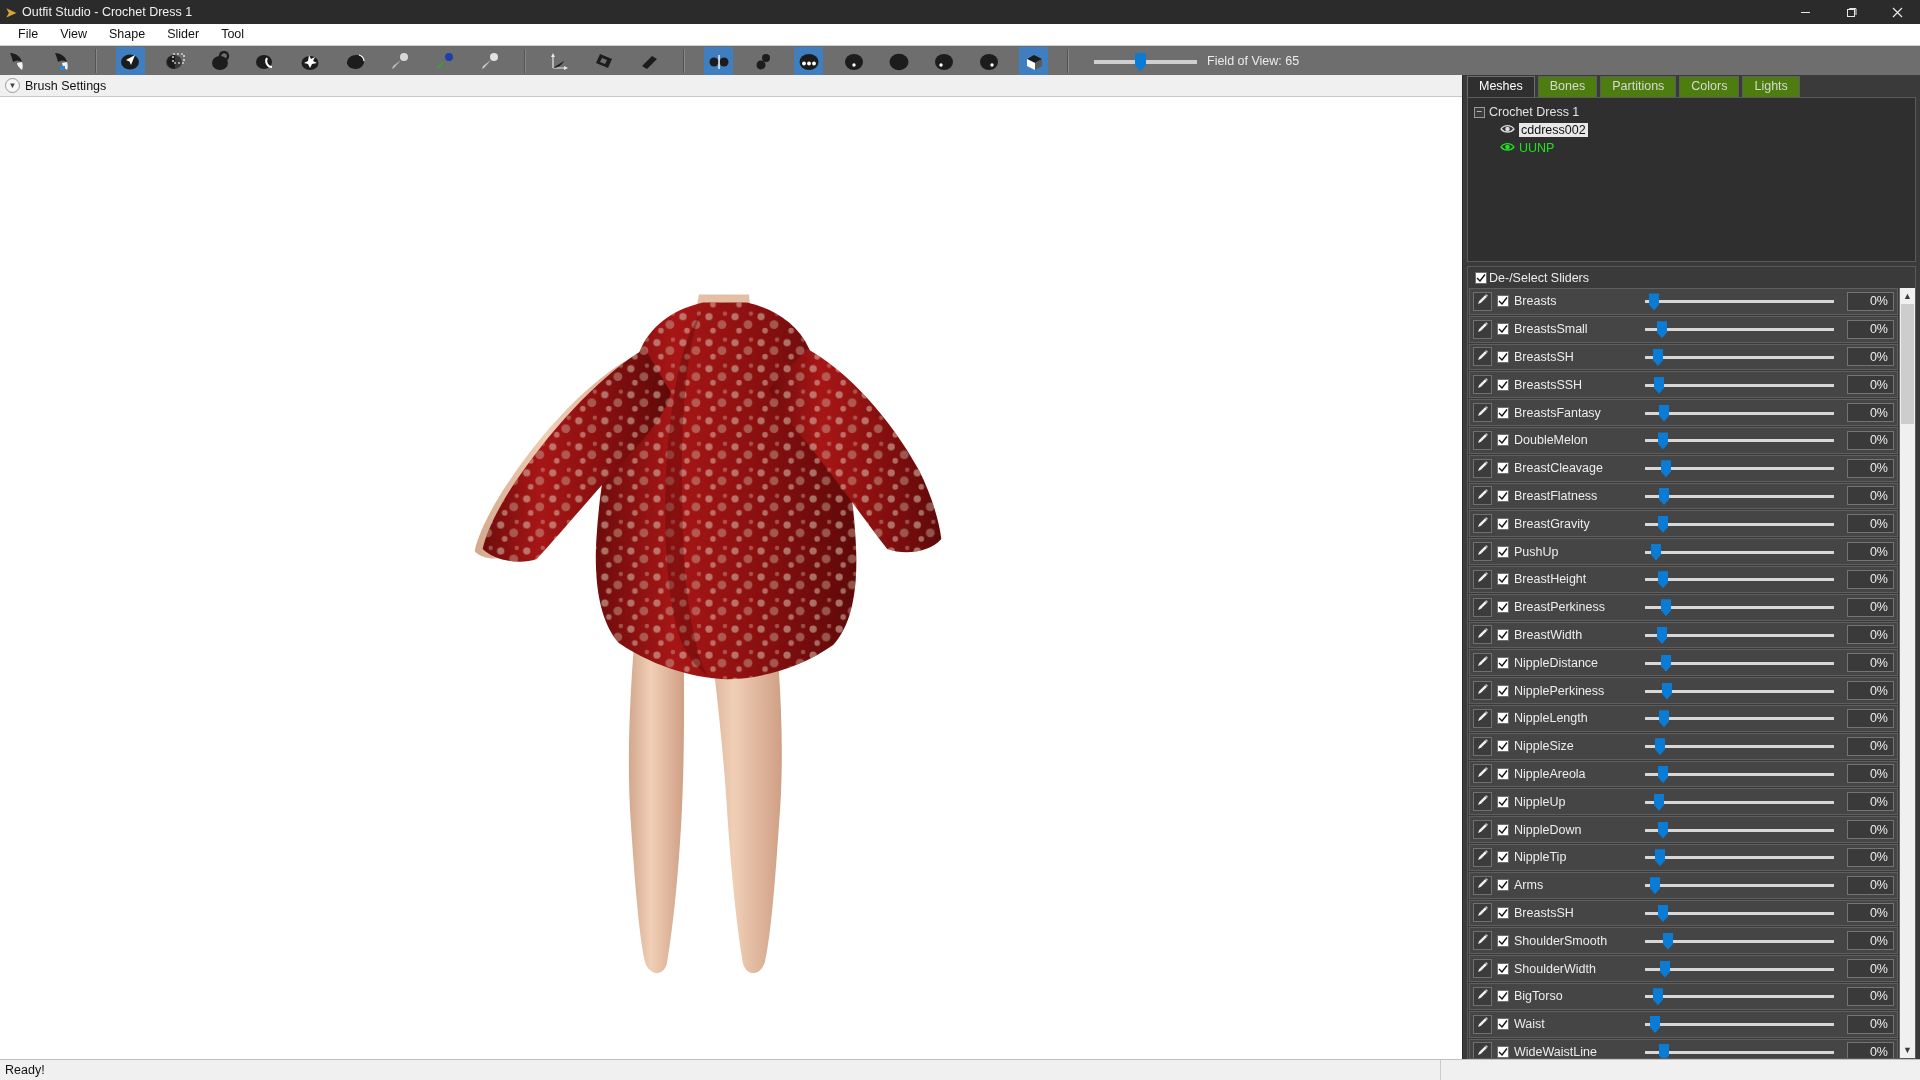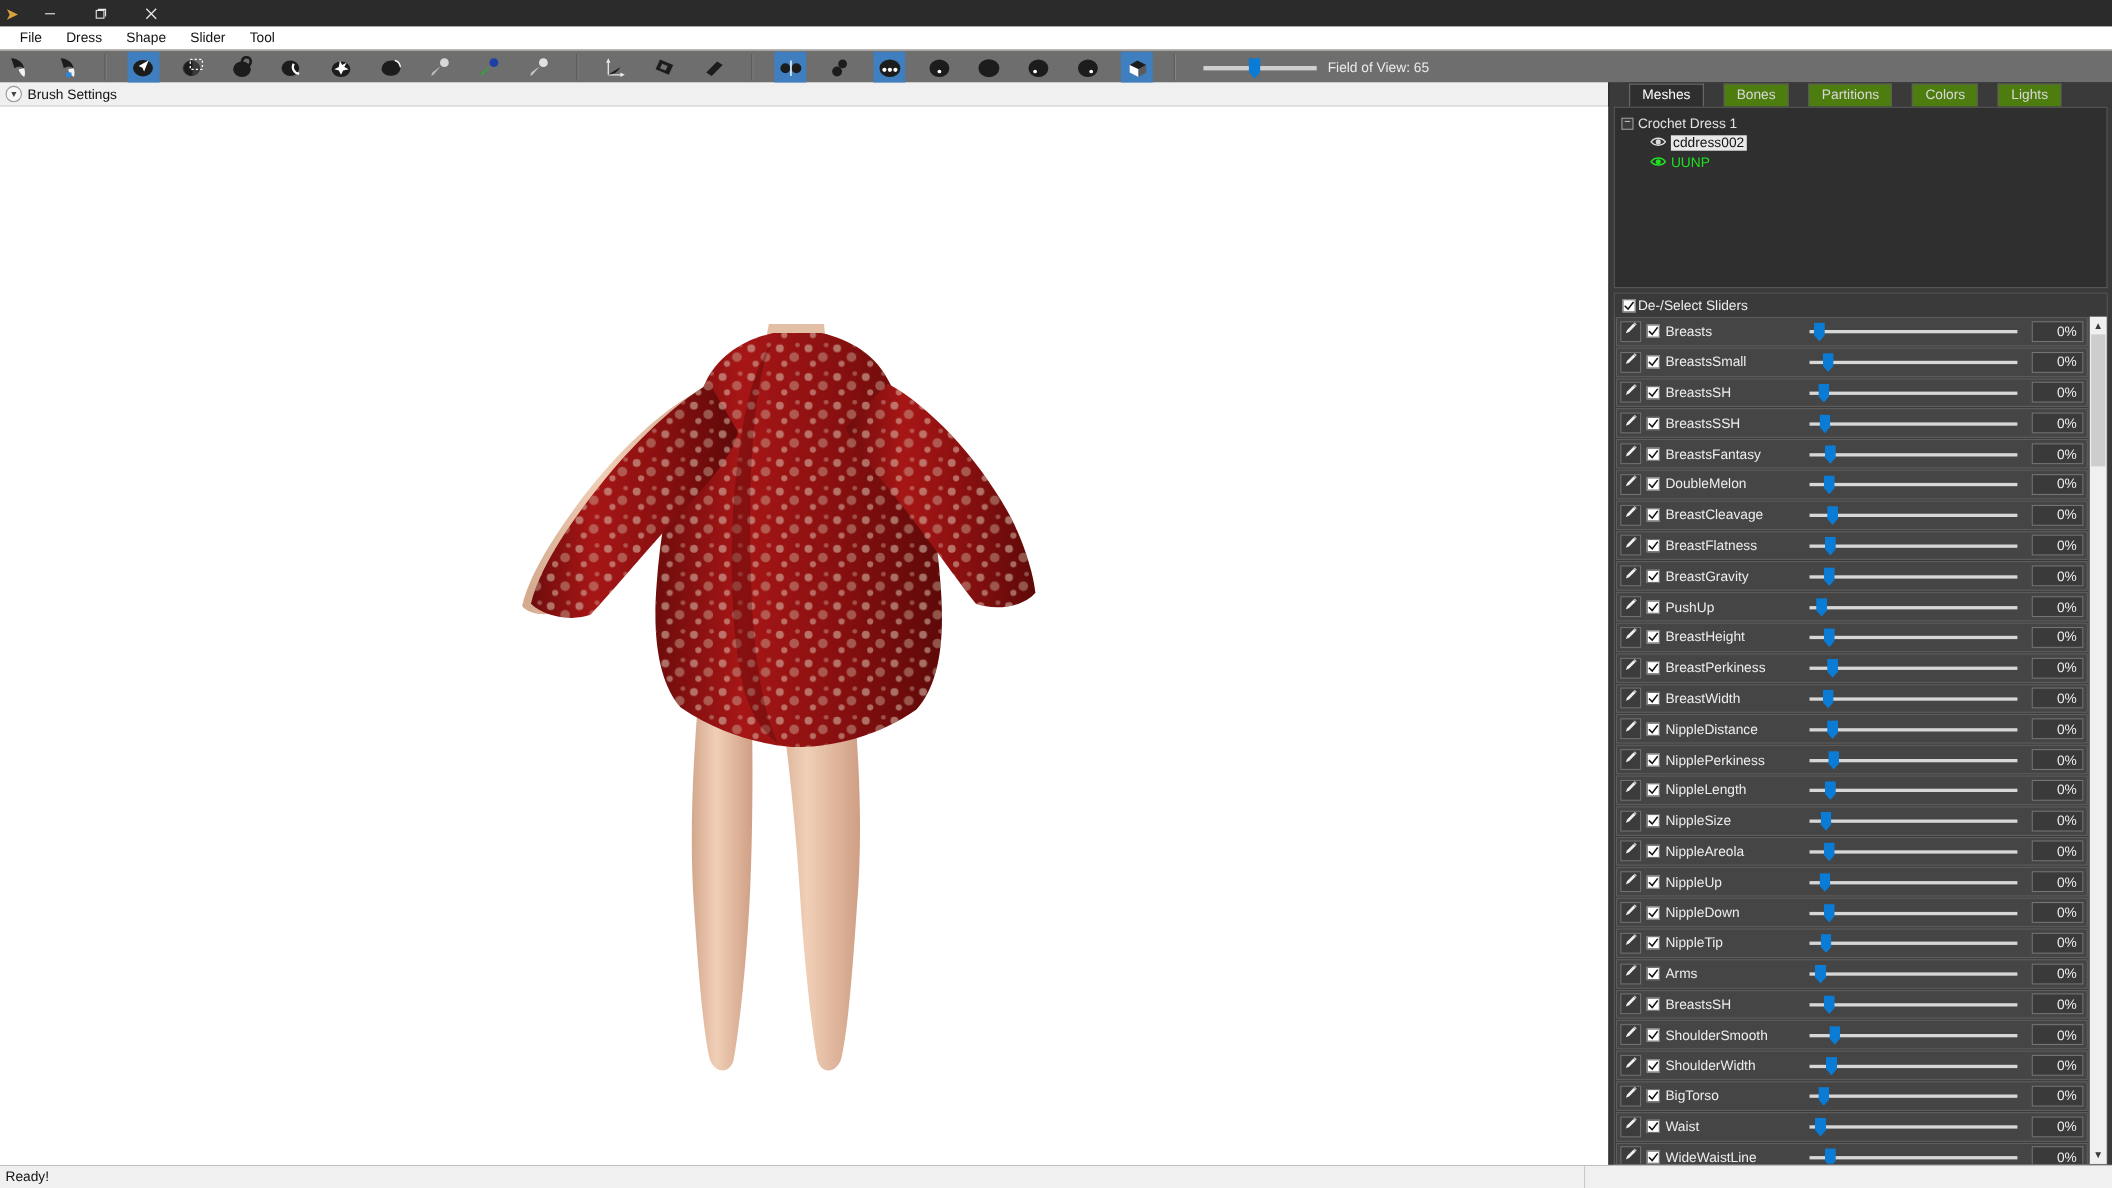--- a/index.html
+++ b/index.html
@@ -111,21 +111,21 @@
     background: #3a3a3a;
     display: flex; flex-direction: column;
     border-left: 1px solid #2a2a2a;
   }
 
   
   #tabs {
     height: 22px; flex: 0 0 22px;
     display: flex; align-items: flex-end;
     background: #3a3a3a;
-    padding-left: 4px; gap: 18px; margin-left: 14px;
+    padding-left: 4px; gap: 3px;
   }
   .tab {
     padding: 2px 11px 3px 11px;
     font-size: 12.5px; color: #d8d8d8;
     background: #4d7c0f; border: 1px solid #5d5d5d; border-bottom: none;
     line-height: 15px;
   }
   .tab.active { background: #2f2f2f; color: #ffffff; border-color: #6d6d6d; }
 
   #mesh-tree {
@@ -238,41 +238,42 @@
   #status-right-pane {
     margin-left: auto; width: 480px; height: 100%;
     border-left: 1px solid #cacaca;
   }
 </style>
 </head>
 <body>
 
 <div id="titlebar">
   <div id="app-icon">➤</div>
+  <div id="title-text">Outfit Studio - Crochet Dress 1</div>
   <div class="win-btn">
     <svg width="11" height="11" viewBox="0 0 11 11">
       <rect x="1" y="5" width="9" height="1" fill="#e8e8e8"></rect>
       </svg>
   </div>
   <div class="win-btn">
     <svg width="11" height="11" viewBox="0 0 11 11">
       <rect x="1.5" y="2.5" width="7" height="7" fill="none" stroke="#e8e8e8" stroke-width="1"></rect>
       <path d="M3.5 2.5 V1.5 H10 V8" fill="none" stroke="#e8e8e8" stroke-width="1"></path>
       </svg>
   </div>
   <div class="win-btn close">
     <svg width="11" height="11" viewBox="0 0 11 11">
       <path d="M1 1 L10 10 M10 1 L1 10" stroke="#e8e8e8" stroke-width="1.2" fill="none"></path>
       </svg>
   </div>
 </div>
 
 <div id="menubar">
   <div class="menu-item">File</div>
-  <div class="menu-item">Dress</div>
+  <div class="menu-item">View</div>
   <div class="menu-item">Shape</div>
   <div class="menu-item">Slider</div>
   <div class="menu-item">Tool</div>
 </div>
 
 <div id="toolbar">
 
   <div class="tb-btn">
     <svg width="22" height="20" viewBox="0 0 22 20">
       <path d="M4 2 C10 2 15 6 16 11 C13 9 10 9 7 11 C6 7 5 4 4 2 Z" fill="#1c1c1c"></path>

